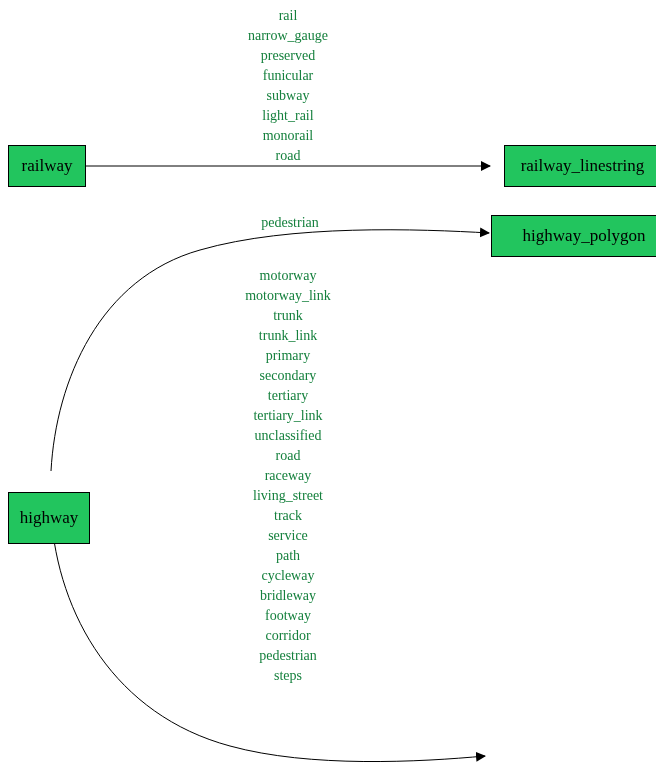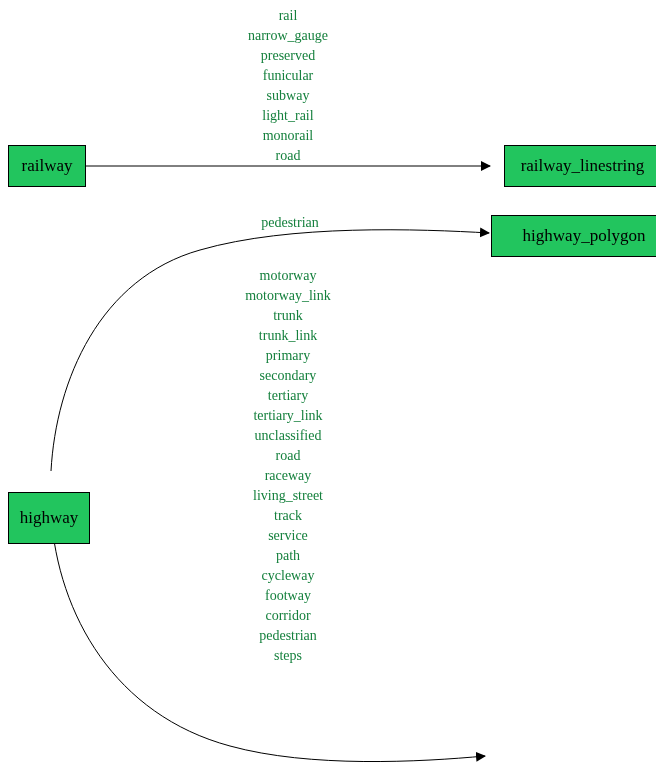--- a/index.html
+++ b/index.html
@@ -93,19 +93,20 @@
     <div class="lbl">tertiary</div>
     <div class="lbl">tertiary_link</div>
     <div class="lbl">unclassified</div>
     <div class="lbl">road</div>
     <div class="lbl">raceway</div>
     <div class="lbl">living_street</div>
     <div class="lbl">track</div>
     <div class="lbl">service</div>
     <div class="lbl">path</div>
     <div class="lbl">cycleway</div>
+    <div class="lbl">bridleway</div>
     <div class="lbl">footway</div>
     <div class="lbl">corridor</div>
     <div class="lbl">pedestrian</div>
     <div class="lbl">steps</div>
   </div>
 
 </div>
 
 </body></html>

